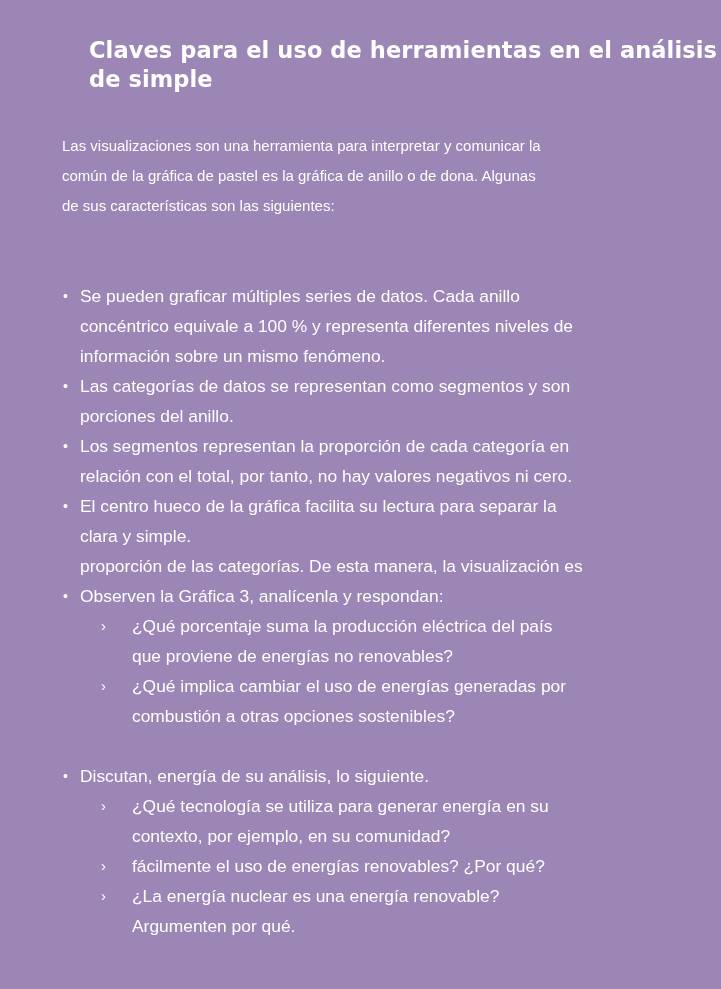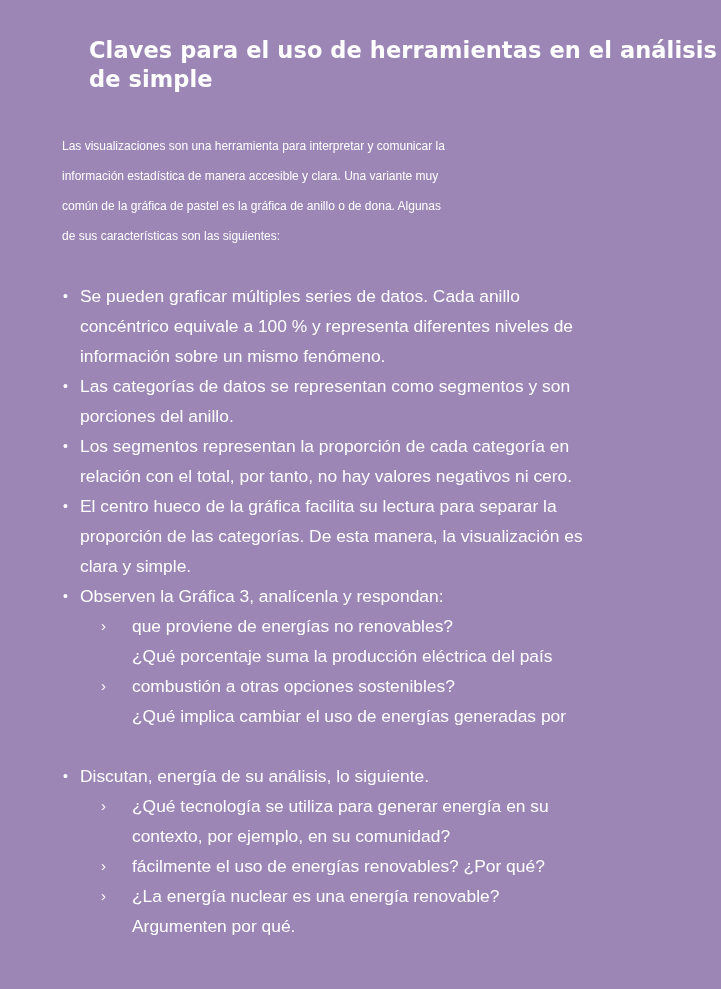--- a/index.html
+++ b/index.html
@@ -32,21 +32,21 @@
       line-height: 29px;
       letter-spacing: 0.1px;
       color: #ffffff;
     }
     .intro {
       position: absolute;
       left: 50px;
       top: 131px;
       width: 640px;
       margin: 0;
-      font-size: 12px;
+      font-size: 15px;
       line-height: 30px;
       color: #ffffff;
     }
     .bullets {
       position: absolute;
       left: 50px;
       top: 281px;
       width: 640px;
       margin: 0;
       padding: 0;
@@ -91,21 +91,20 @@
 
 <div class="page">
 
   <h1 class="title">
     <span class="line">Claves para el uso de herramientas en el análisis</span>
     <span class="line">de simple</span>
   </h1>
 
   <p class="intro">
     <span class="line">Las visualizaciones son una herramienta para interpretar y comunicar la</span>
-    <span class="line">información estadística de manera accesible y clara. Una variante muy</span>
     <span class="line">común de la gráfica de pastel es la gráfica de anillo o de dona. Algunas</span>
     <span class="line">de sus características son las siguientes:</span>
   </p>
 
   <ul class="bullets">
 
     <li class="bullet">
       <span class="dot">•</span>
       <span class="line">Se pueden graficar múltiples series de datos. Cada anillo</span>
       <span class="line">concéntrico equivale a 100 % y representa diferentes niveles de</span>
@@ -120,37 +119,37 @@
 
     <li class="bullet">
       <span class="dot">•</span>
       <span class="line">Los segmentos representan la proporción de cada categoría en</span>
       <span class="line">relación con el total, por tanto, no hay valores negativos ni cero.</span>
     </li>
 
     <li class="bullet">
       <span class="dot">•</span>
       <span class="line">El centro hueco de la gráfica facilita su lectura para separar la</span>
+      <span class="line">clara y simple.</span>
       <span class="line">proporción de las categorías. De esta manera, la visualización es</span>
-      <span class="line">clara y simple.</span>
     </li>
 
     <li class="bullet">
       <span class="dot">•</span>
       <span class="line">Observen la Gráfica 3, analícenla y respondan:</span>
       <ul class="sublist">
         <li class="subitem">
           <span class="chev">›</span>
+          <span class="line">¿Qué porcentaje suma la producción eléctrica del país</span>
           <span class="line">que proviene de energías no renovables?</span>
-          <span class="line">¿Qué porcentaje suma la producción eléctrica del país</span>
         </li>
         <li class="subitem">
           <span class="chev">›</span>
+          <span class="line">¿Qué implica cambiar el uso de energías generadas por</span>
           <span class="line">combustión a otras opciones sostenibles?</span>
-          <span class="line">¿Qué implica cambiar el uso de energías generadas por</span>
         </li>
       </ul>
     </li>
 
     <li class="bullet gap-before">
       <span class="dot">•</span>
       <span class="line">Discutan, energía de su análisis, lo siguiente.</span>
       <ul class="sublist">
         <li class="subitem">
           <span class="chev">›</span>

